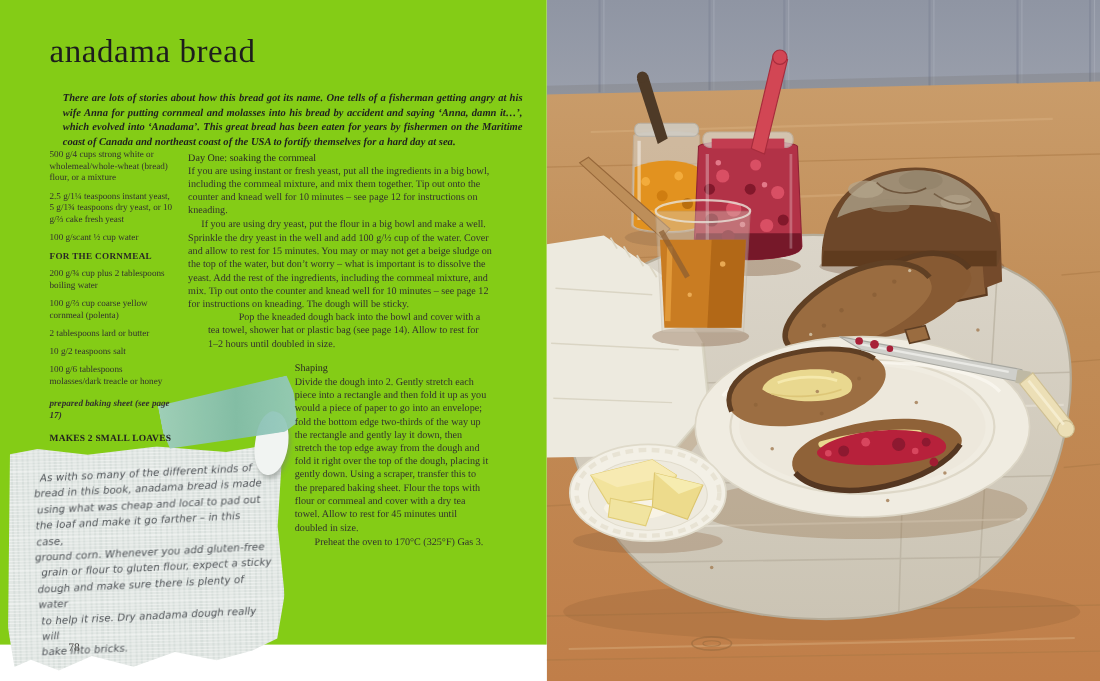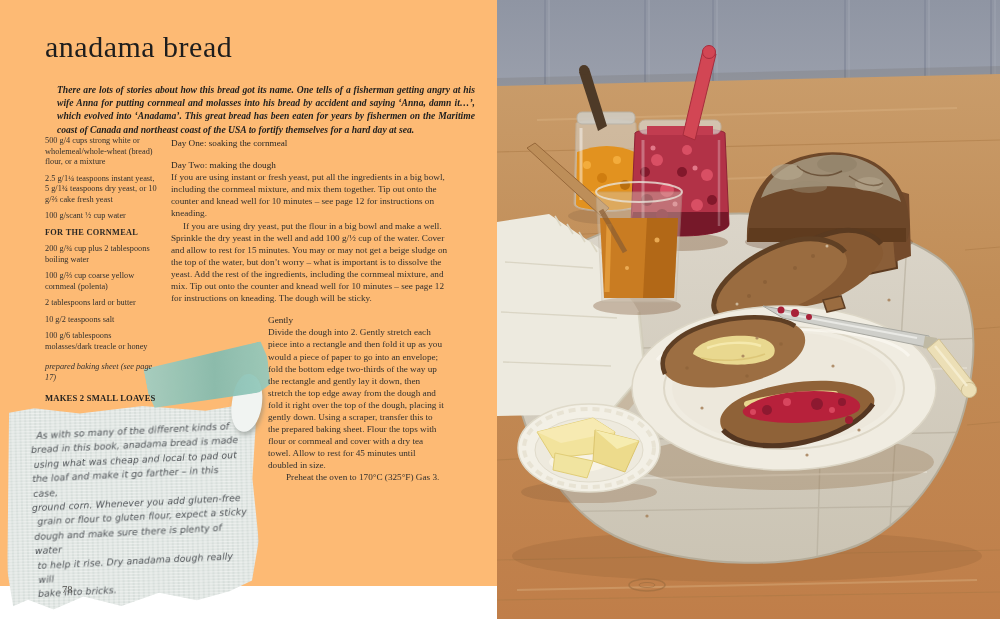--- a/index.html
+++ b/index.html
@@ -1,29 +1,29 @@
 <!DOCTYPE html>
 <html><head>
 <meta charset="utf-8">
 <style>
   html,body{margin:0;padding:0;background:#ffffff;}
   .page{position:relative;width:1000px;height:619px;background:#ffffff;overflow:hidden;
         font-family:"Liberation Serif",serif;color:#2e2c29;}
   
-  .recipe{position:absolute;left:0;top:0;width:497px;height:586px;background:#fdba74;}
+  .recipe{position:absolute;left:0;top:0;width:497px;height:586px;background:#84cc16;}
   .title{position:absolute;left:45px;top:30px;margin:0;font-size:30px;font-weight:400;
          letter-spacing:.5px;color:#1d1d1d;}
   .intro{position:absolute;left:45px;top:71px;width:418px;margin:12px;
          font-size:9.6px;line-height:13.2px;font-style:italic;font-weight:700;
          color:#1f1f1f;text-align:justify;}
   .ing{position:absolute;left:45px;top:136px;width:112px;font-size:8.3px;line-height:10.5px;
        color:#33312e;z-index:3;}
   .ing p{margin:0 0 6px 0;}
   .ing-head{font-weight:700;letter-spacing:.3px;margin:2px 0 6px 0 !important;color:#2a2825;}
-  .equip{font-style:italic;margin-top:10px !important;width:110px;}
+  .equip{font-style:italic;margin-top:10px !important;width:110px;font-weight:bold;}
   .yield{font-weight:700;font-size:8.6px;letter-spacing:.2px;margin-top:10px !important;
          width:140px;color:#24221f;}
   .method{position:absolute;left:171px;top:137px;width:281px;font-size:9.2px;line-height:12.1px;
           color:#33312e;z-index:3;}
   .method p{margin:0;}
   .m-head{font-weight:400;color:#2a2825;}
   .mt{margin-top:10px !important;}
   .p-ind1{text-indent:12px;}
   .p-ind2{margin-left:18px !important;width:255px;text-indent:28px;}
   .p-ind3{margin-left:14px !important;text-indent:32px;}
@@ -76,24 +76,24 @@
       <p>100 g/⅔ cup coarse yellow cornmeal (polenta)</p>
       <p>2 tablespoons lard or butter</p>
       <p>10 g/2 teaspoons salt</p>
       <p>100 g/6 tablespoons molasses/dark treacle or honey</p>
       <p class="equip">prepared baking sheet (see page 17)</p>
       <p class="yield">MAKES 2 SMALL LOAVES</p>
     </div>
 
     <div class="method">
       <p class="m-head">Day One: soaking the cornmeal</p>
-      <p class="m-head mt">Day Two: making the dough</p>
       <p>If you are using instant or fresh yeast, put all the ingredients in a big bowl, including the cornmeal mixture, and mix them together. Tip out onto the counter and knead well for 10 minutes – see page 12 for instructions on kneading.</p>
       <p class="p-ind1">If you are using dry yeast, put the flour in a big bowl and make a well. Sprinkle the dry yeast in the well and add 100 g/½ cup of the water. Cover and allow to rest for 15 minutes. You may or may not get a beige sludge on the top of the water, but don’t worry – what is important is to dissolve the yeast. Add the rest of the ingredients, including the cornmeal mixture, and mix. Tip out onto the counter and knead well for 10 minutes – see page 12 for instructions on kneading. The dough will be sticky.</p>
-      <p class="m-head mt sh">Gently</p>
+      <p class="p-ind2">Pop the kneaded dough back into the bowl and cover with a tea towel, shower hat or plastic bag (see page 14). Allow to rest for 1–2 hours until doubled in size.</p>
+      <p class="m-head mt sh">Shaping</p>
       <p class="sh">Divide the dough into 2. Gently stretch each piece into a rectangle and then fold it up as you would a piece of paper to go into an envelope; fold the bottom edge two-thirds of the way up the rectangle and gently lay it down, then stretch the top edge away from the dough and fold it right over the top of the dough, placing it gently down. Using a scraper, transfer this to the prepared baking sheet. Flour the tops with flour or cornmeal and cover with a dry tea towel. Allow to rest for 45 minutes until doubled in size.</p>
       <p class="sh-ind">Preheat the oven to 170°C (325°F) Gas 3.</p>
     </div>
 
     <div class="note-paper">
       <div class="note-text">
         <div class="nl0">As with so many of the different kinds of</div>
         <div class="nl1">bread in this book, anadama bread is made</div>
         <div class="nl2">using what was cheap and local to pad out</div>
         <div class="nl3">the loaf and make it go farther – in this case,</div>

